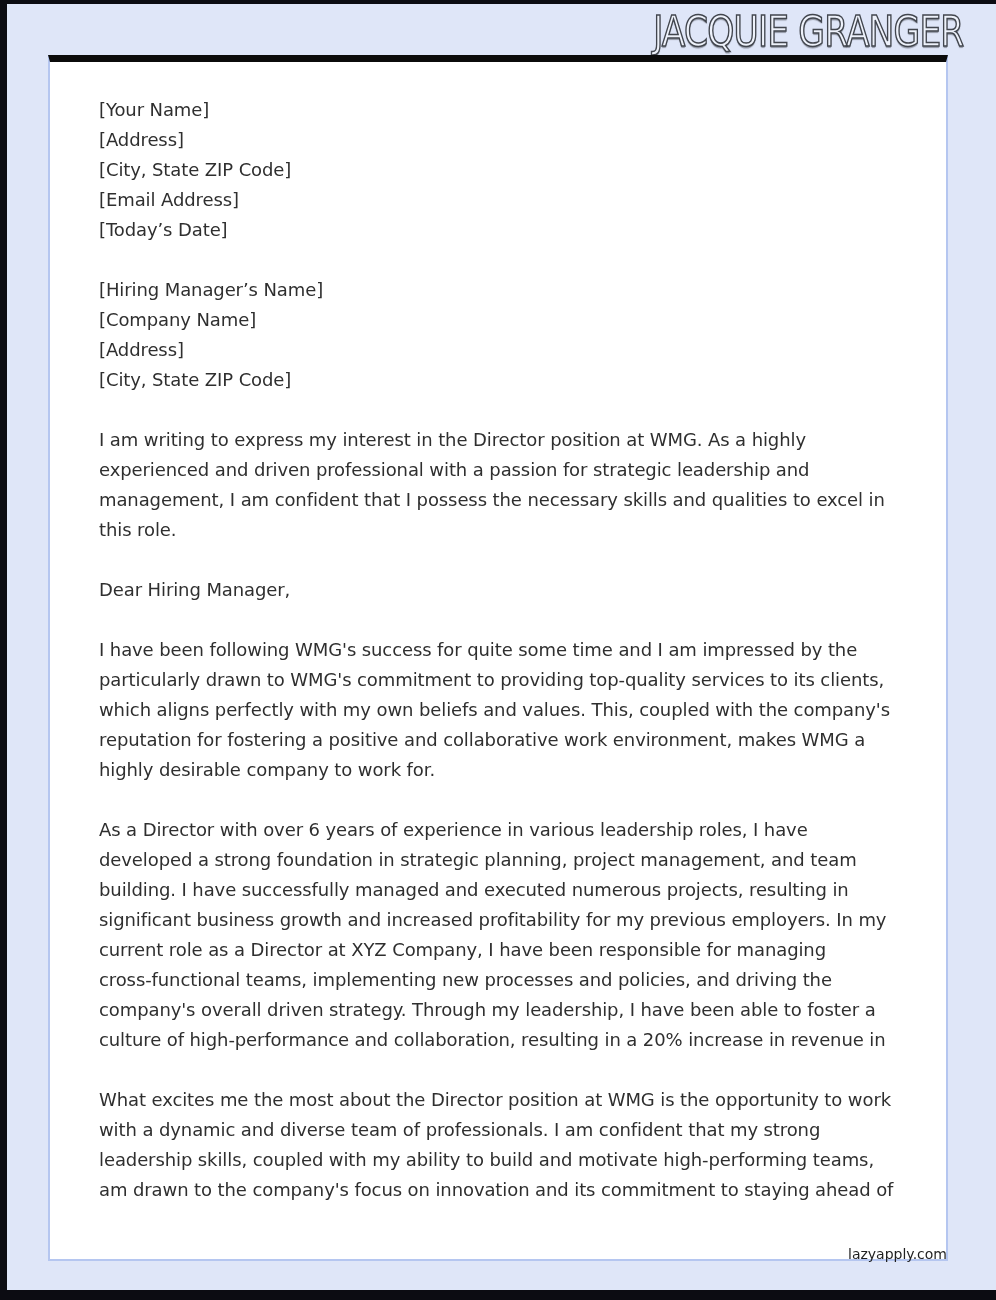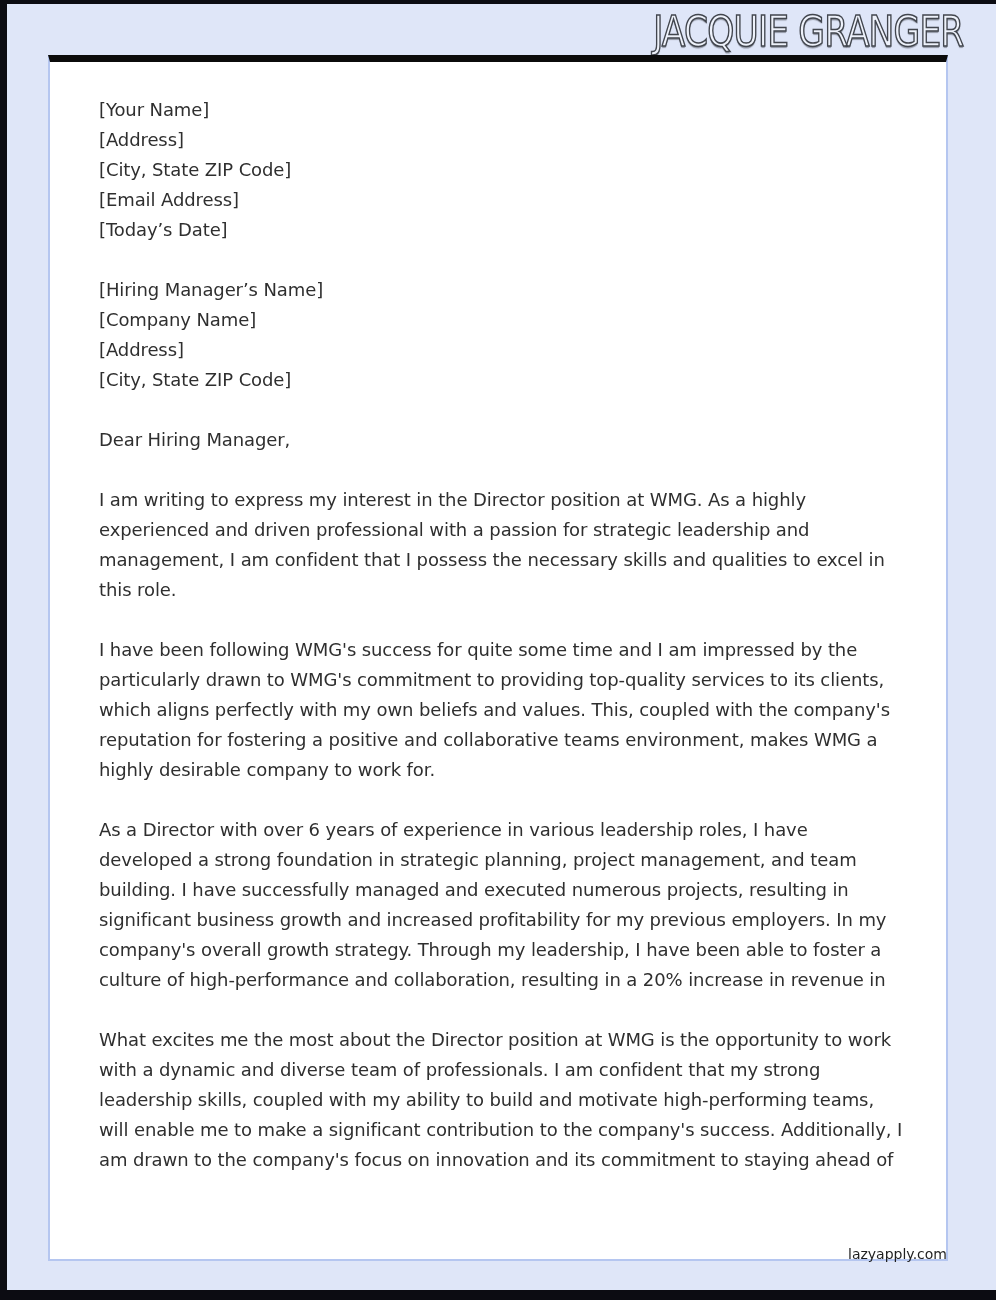--- a/index.html
+++ b/index.html
@@ -70,52 +70,53 @@
         </div>
 
       <div class="para">
           <div class="line">[Hiring Manager’s Name]</div>
           <div class="line">[Company Name]</div>
           <div class="line">[Address]</div>
           <div class="line">[City, State ZIP Code]</div>
         </div>
 
       <div class="para">
-        <div class="line">Dear Hiring Manager,</div>
-      </div>
-
-      <div class="para">
           <div class="line">I am writing to express my interest in the Director position at WMG. As a highly</div>
           <div class="line">experienced and driven professional with a passion for strategic leadership and</div>
           <div class="line">management, I am confident that I possess the necessary skills and qualities to excel in</div>
           <div class="line">this role.</div>
         </div>
 
       <div class="para">
+        <div class="line">Dear Hiring Manager,</div>
+      </div>
+
+      <div class="para">
           <div class="line">I have been following WMG's success for quite some time and I am impressed by the</div>
           <div class="line">particularly drawn to WMG's commitment to providing top-quality services to its clients,</div>
           <div class="line">which aligns perfectly with my own beliefs and values. This, coupled with the company's</div>
-          <div class="line">reputation for fostering a positive and collaborative teams environment, makes WMG a</div>
+          <div class="line">reputation for fostering a positive and collaborative work environment, makes WMG a</div>
           <div class="line">highly desirable company to work for.</div>
         </div>
 
       <div class="para">
           <div class="line">As a Director with over 6 years of experience in various leadership roles, I have</div>
           <div class="line">developed a strong foundation in strategic planning, project management, and team</div>
           <div class="line">building. I have successfully managed and executed numerous projects, resulting in</div>
           <div class="line">significant business growth and increased profitability for my previous employers. In my</div>
-          <div class="line">company's overall growth strategy. Through my leadership, I have been able to foster a</div>
+          <div class="line">current role as a Director at XYZ Company, I have been responsible for managing</div>
+          <div class="line">cross-functional teams, implementing new processes and policies, and driving the</div>
+          <div class="line">company's overall driven strategy. Through my leadership, I have been able to foster a</div>
           <div class="line">culture of high-performance and collaboration, resulting in a 20% increase in revenue in</div>
         </div>
 
       <div class="para">
           <div class="line">What excites me the most about the Director position at WMG is the opportunity to work</div>
           <div class="line">with a dynamic and diverse team of professionals. I am confident that my strong</div>
           <div class="line">leadership skills, coupled with my ability to build and motivate high-performing teams,</div>
-          <div class="line">will enable me to make a significant contribution to the company's success. Additionally, I</div>
           <div class="line">am drawn to the company's focus on innovation and its commitment to staying ahead of</div>
         </div>
 
     </div>
 
     <div class="watermark">lazyapply.com</div>
 
   </div>
 </div>
 

